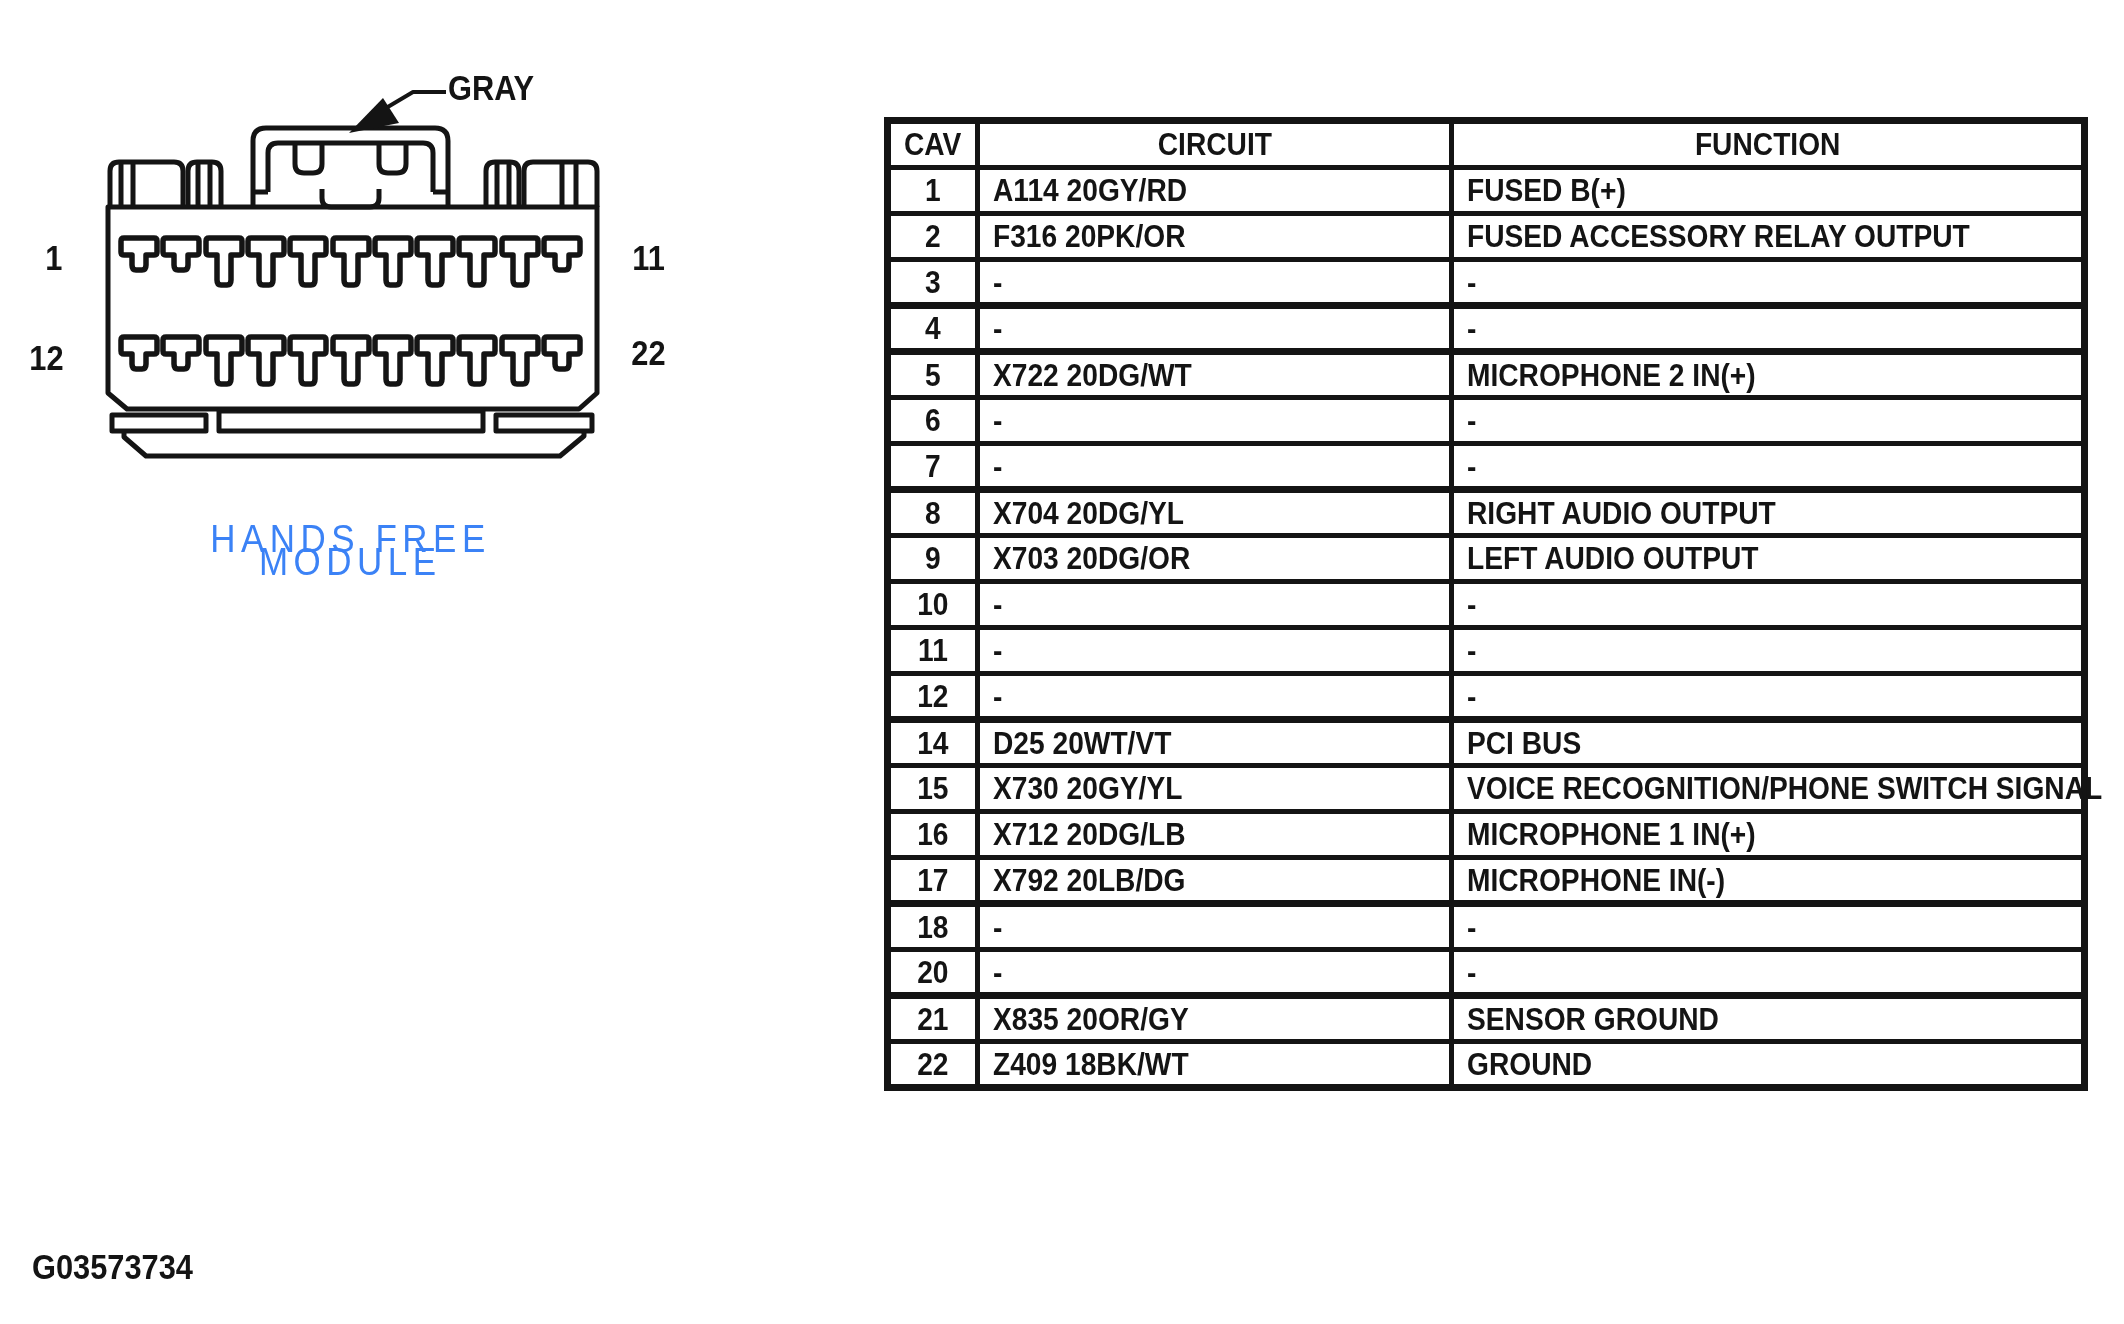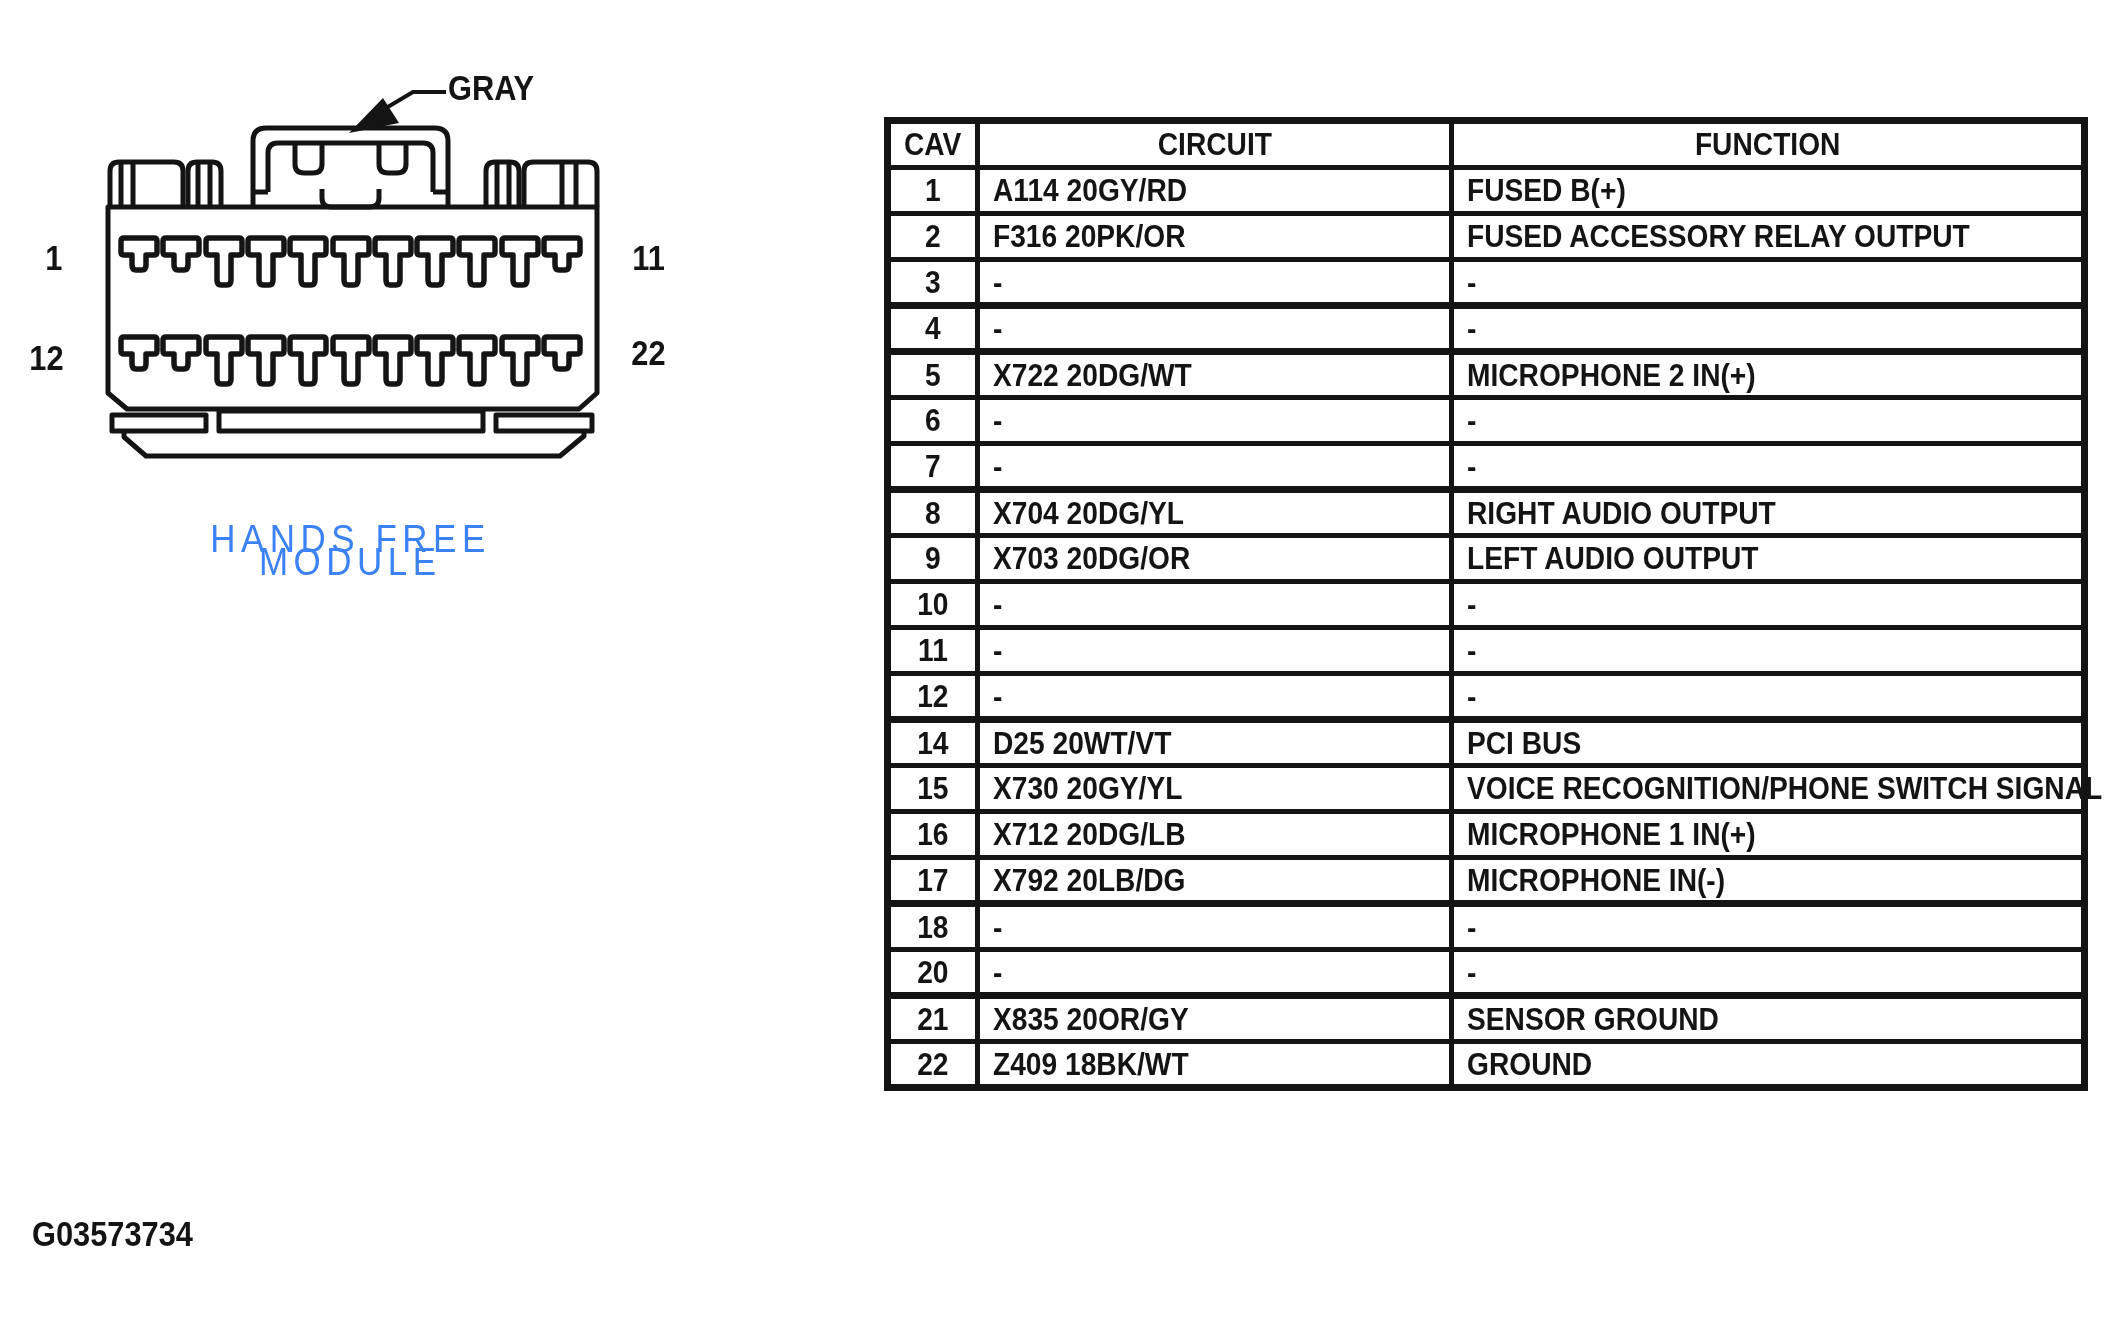--- a/index.html
+++ b/index.html
@@ -23,21 +23,21 @@
 
   .module-name {
     position:absolute; left:120px; width:460px; text-align:center;
     font-size:38px; font-weight:400; letter-spacing:6px; color:#3b82f6;
   }
   .module-name .mx { display:inline-block; transform:scaleX(0.92); transform-origin:50% 50%; white-space:nowrap; }
   .module-line1 { top:518px; }
   .module-line2 { top:541px; }
 
   .gray-label { left:448px; top:70px; }
-  .figure-id  { left:32px;  top:1216px; }
+  .figure-id  { left:32px;  top:1249px; }
 
   
   table.pinout {
     position:absolute; left:884px; top:117px;
     width:1197px; table-layout:fixed; border-collapse:collapse;
     border:7px solid #141414;
   }
   table.pinout col.c-cav { width:90px; }
   table.pinout col.c-cir { width:474px; }
   table.pinout col.c-fun { width:633px; }

